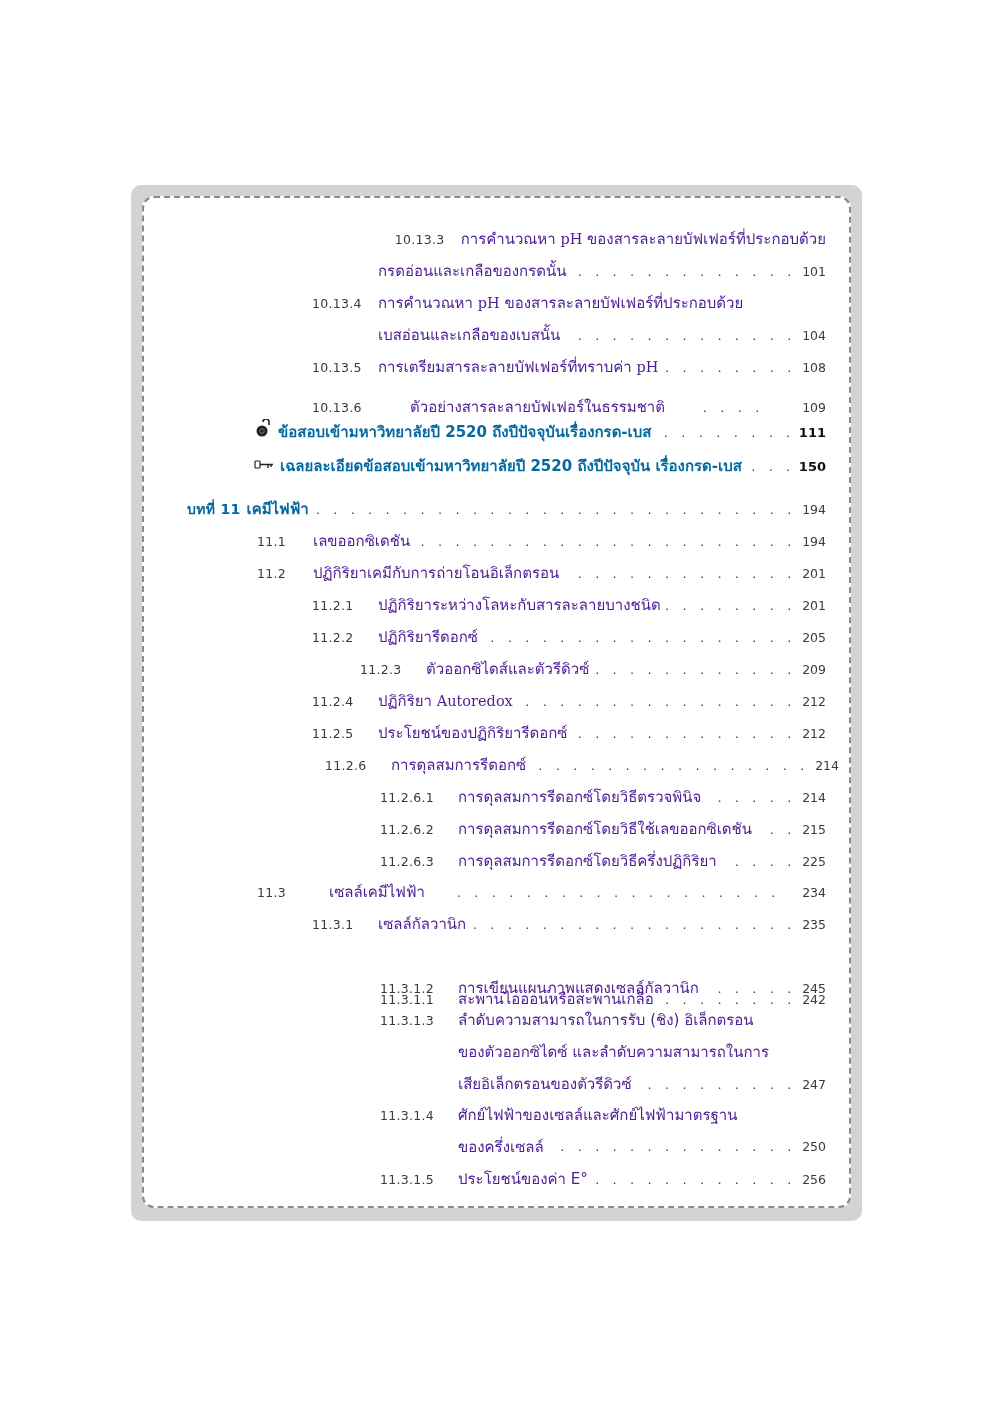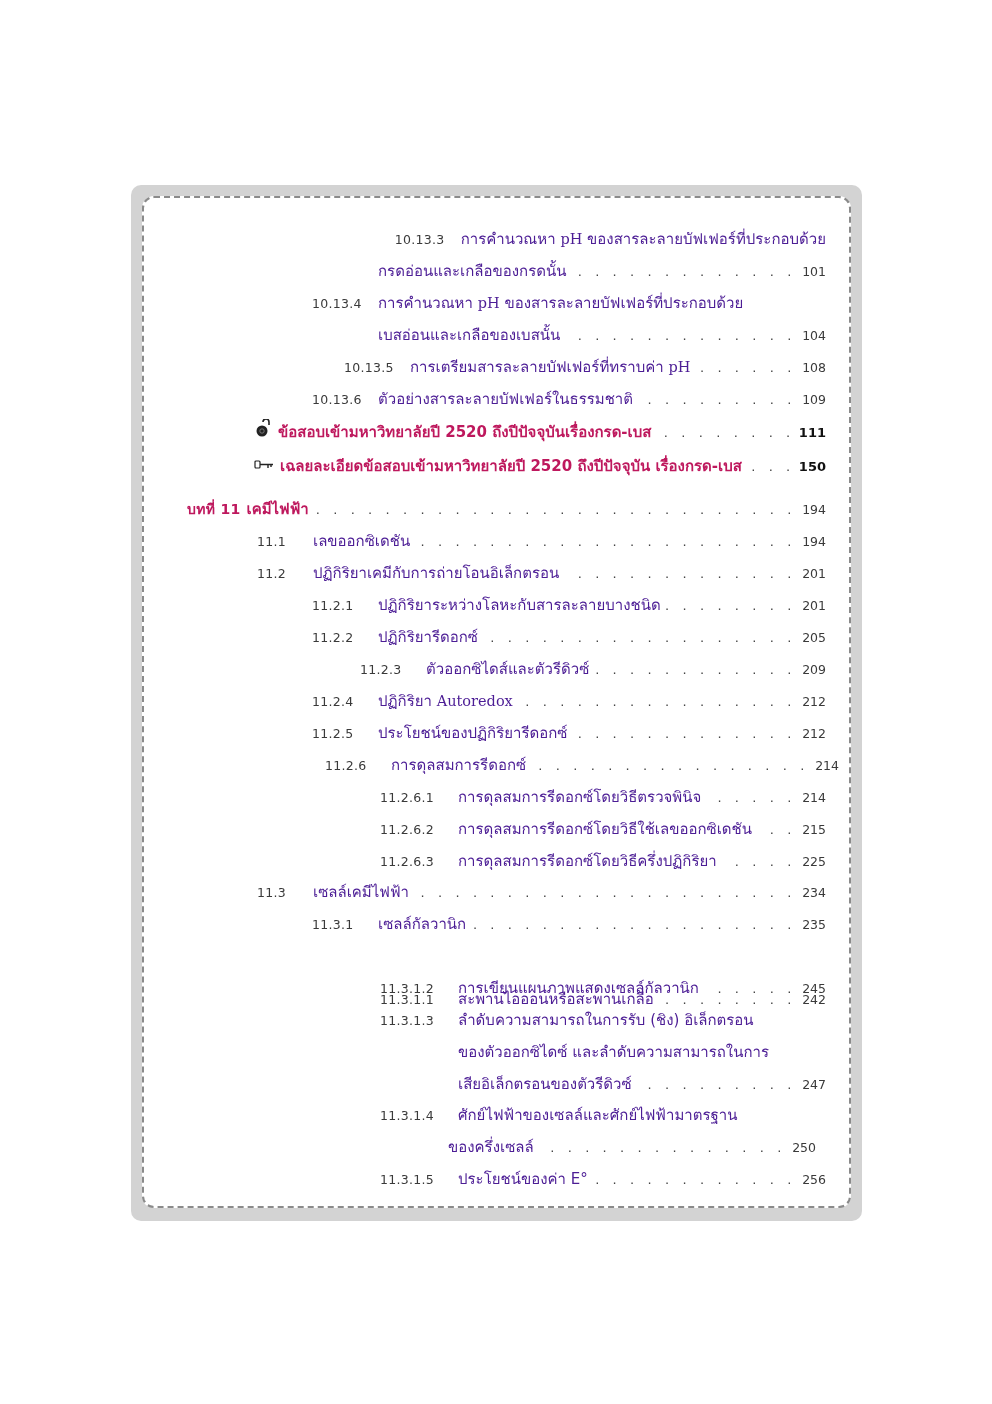--- a/index.html
+++ b/index.html
@@ -14,21 +14,21 @@
   .frame-inner {
     position: absolute; left: 11px; top: 11px; right: 11px; bottom: 13px;
     background: #ffffff; border: 2px dashed #8a8a8a; border-radius: 12px;
   }
   .toc-line {
     position: absolute; height: 26px; line-height: 26px; font-size: 15px;
     white-space: nowrap; display: flex; align-items: baseline;
   }
   .num { font-size: 12.5px; color: #3a3a3a; letter-spacing: 0.3px; }
   .title { color: #4c1d95; }
-  .title.bold, .num.bold { font-weight: bold; color: #be185d; }
+  .title.bold, .num.bold { font-weight: bold; color: #0369a1; }
   .leader {
     flex: 1; overflow: hidden; color: #444; font-size: 13px; letter-spacing: 4.6px;
     margin: 0 4px; text-align: right; direction: rtl;
   }
   .page { font-size: 12.5px; color: #3a3a3a; min-width: 26px; text-align: right; }
   .page.bold { font-weight: bold; color: #111; font-size: 13px; }
   .serif { font-family: "DejaVu Serif", serif; font-size: 14.5px; }
   .icon { display: inline-block; margin-right: 6px; font-size: 16px; color: #222; }
 </style>
 </head>
@@ -54,27 +54,27 @@
     <span class="num" style="width:66px;">10.13.4</span>
     <span class="title">การคำนวณหา <span class="serif">pH</span> ของสารละลายบัฟเฟอร์ที่ประกอบด้วย</span>
   </div>
   <div class="toc-line" style="left:378px; top:322px; width:448px;">
     <span class="title">เบสอ่อนและเกลือของเบสนั้น</span>
     <span class="leader">. . . . . . . . . . . . . . . . . . . . . . . . . . . . . . . . . . . . . . . . . . . . . . . . . . . . . . . .</span>
     <span class="page">104</span>
   </div>
 
   <div class="toc-line" style="left:312px; top:354px; width:514px;">
-    <span class="num" style="width:66px;margin-left:32px;">10.13.5</span>
+    <span class="num" style="width:66px;">10.13.5</span>
     <span class="title">การเตรียมสารละลายบัฟเฟอร์ที่ทราบค่า <span class="serif">pH</span></span>
     <span class="leader">. . . . . . . . . . . . . . . . . . . . . . . . . . . . . . . . . . . . . . . . . . . . . . . . . . . . . . . .</span>
     <span class="page">108</span>
   </div>
 
-  <div class="toc-line" style="left:312px; top:386px; width:514px;">
+  <div class="toc-line" style="left:312px; top:394px; width:514px;gap:32px;">
     <span class="num" style="width:66px;">10.13.6</span>
     <span class="title">ตัวอย่างสารละลายบัฟเฟอร์ในธรรมชาติ</span>
     <span class="leader">. . . . . . . . . . . . . . . . . . . . . . . . . . . . . . . . . . . . . . . . . . . . . . . . . . . . . . . .</span>
     <span class="page">109</span>
   </div>
 
   <div class="toc-line" style="left:254px; top:419px; width:572px;">
     <span class="icon">
       <svg width="18" height="18" viewBox="0 0 18 18">
           <path d="M9 3 a3 3 0 0 1 6 0 v3" stroke="#222" stroke-width="1.6" fill="none"></path>
@@ -176,21 +176,21 @@
     <span class="page">215</span>
   </div>
 
   <div class="toc-line" style="left:380px; top:848px; width:446px;">
     <span class="num" style="width:78px;">11.2.6.3</span>
     <span class="title">การดุลสมการรีดอกซ์โดยวิธีครึ่งปฏิกิริยา</span>
     <span class="leader">. . . . . . . . . . . . . . . . . . . . . . . . . . . . . . . . . . . . . . . . . . . . . . . . . . . . . . . .</span>
     <span class="page">225</span>
   </div>
 
-  <div class="toc-line" style="left:257px; top:879px; width:569px;">
+  <div class="toc-line" style="left:257px; top:879px; width:569px;gap:16px;">
     <span class="num" style="width:56px;">11.3</span>
     <span class="title">เซลล์เคมีไฟฟ้า</span>
     <span class="leader">. . . . . . . . . . . . . . . . . . . . . . . . . . . . . . . . . . . . . . . . . . . . . . . . . . . . . . . .</span>
     <span class="page">234</span>
   </div>
 
   <div class="toc-line" style="left:312px; top:911px; width:514px;">
     <span class="num" style="width:66px;">11.3.1</span>
     <span class="title">เซลล์กัลวานิก</span>
     <span class="leader">. . . . . . . . . . . . . . . . . . . . . . . . . . . . . . . . . . . . . . . . . . . . . . . . . . . . . . . .</span>
@@ -221,21 +221,21 @@
   <div class="toc-line" style="left:458px; top:1071px; width:368px;">
     <span class="title">เสียอิเล็กตรอนของตัวรีดิวซ์</span>
     <span class="leader">. . . . . . . . . . . . . . . . . . . . . . . . . . . . . . . . . . . . . . . . . . . . . . . . . . . . . . . .</span>
     <span class="page">247</span>
   </div>
 
   <div class="toc-line" style="left:380px; top:1102px; width:446px;">
     <span class="num" style="width:78px;">11.3.1.4</span>
     <span class="title">ศักย์ไฟฟ้าของเซลล์และศักย์ไฟฟ้ามาตรฐาน</span>
   </div>
-  <div class="toc-line" style="left:448px; top:1134px; width:368px;">
+  <div class="toc-line" style="left:458px; top:1134px; width:368px;align-items:flex-end;">
     <span class="title">ของครึ่งเซลล์</span>
     <span class="leader">. . . . . . . . . . . . . . . . . . . . . . . . . . . . . . . . . . . . . . . . . . . . . . . . . . . . . . . .</span>
     <span class="page">250</span>
   </div>
 
   <div class="toc-line" style="left:380px; top:1166px; width:446px;">
     <span class="num" style="width:78px;">11.3.1.5</span>
     <span class="title">ประโยชน์ของค่า E°</span>
     <span class="leader">. . . . . . . . . . . . . . . . . . . . . . . . . . . . . . . . . . . . . . . . . . . . . . . . . . . . . . . .</span>
     <span class="page">256</span>

